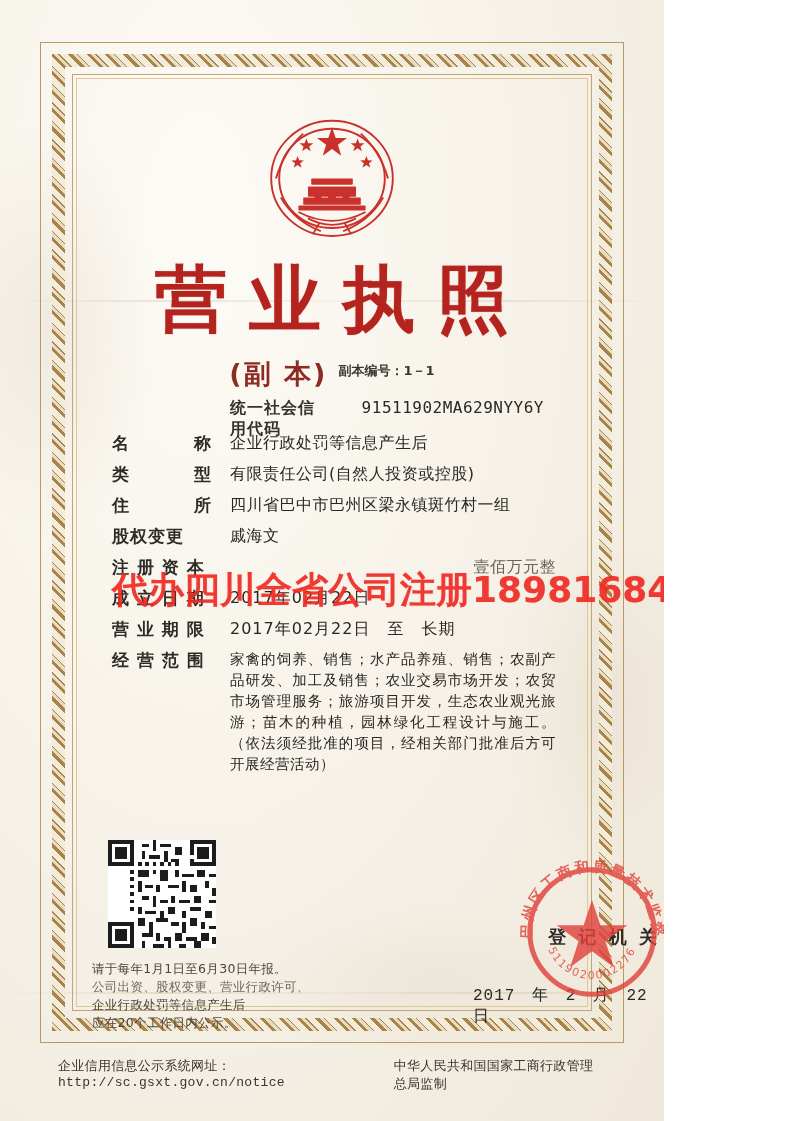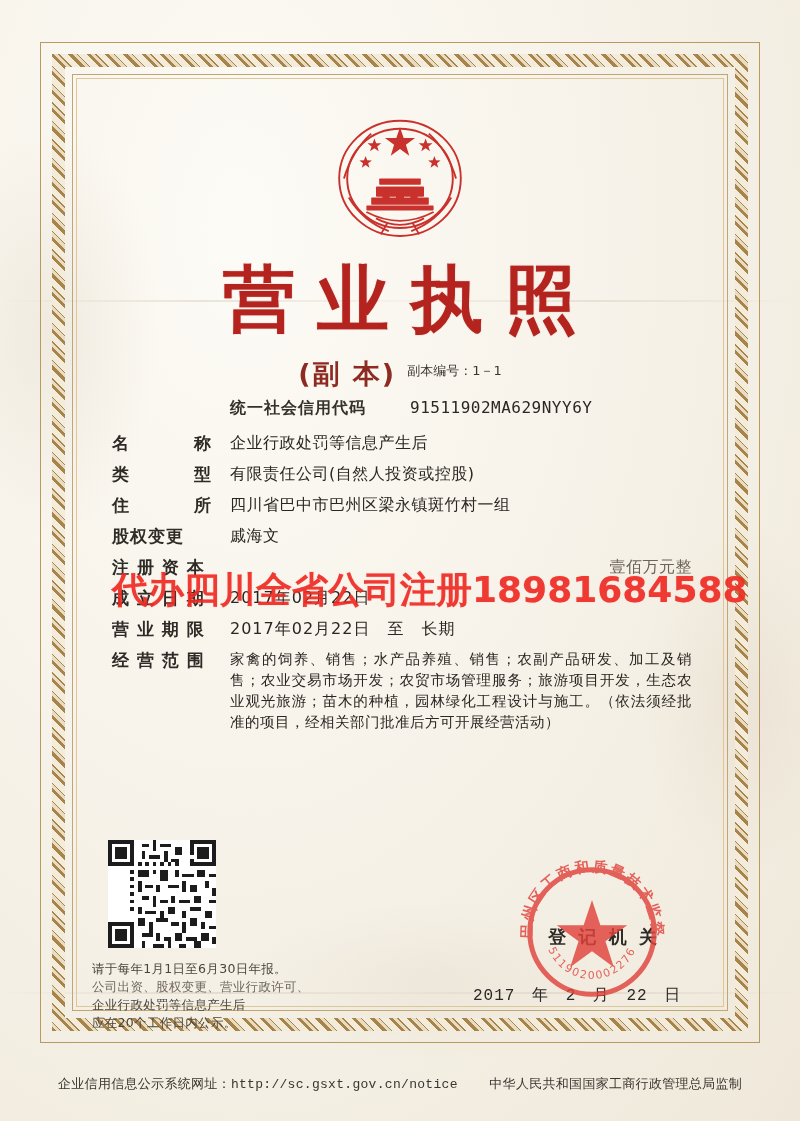--- a/index.html
+++ b/index.html
@@ -8,21 +8,21 @@
   }
   body {
     width: 800px;
     height: 1121px;
     background: #ffffff;
     font-family: "DejaVu Sans", "Liberation Sans", sans-serif;
     overflow: hidden;
   }
   .page {
     position: relative;
-    width: 800px;
+    width: 664px;
     height: 1121px;
     background:
       radial-gradient(ellipse at 30% 20%, #fdfbf6 0%, #f7f3ea 45%, #efe8da 100%);
     box-sizing: border-box;
     overflow: hidden;
   }
   
   .stain {
     position: absolute;
     border-radius: 50%;
@@ -106,20 +106,21 @@
     font-weight: bold;
     letter-spacing: 2px;
     color: #8d2b22;
   }
   .copy-no {
     font-size: 13px;
     color: #3c3630;
     margin-left: 6px;
     position: relative;
     top: -8px;
+    font-weight: bold;
   }
 
   
   .credit-row {
     position: absolute;
     top: 398px;
     left: 230px;
     right: 120px;
     display: flex;
     align-items: baseline;

